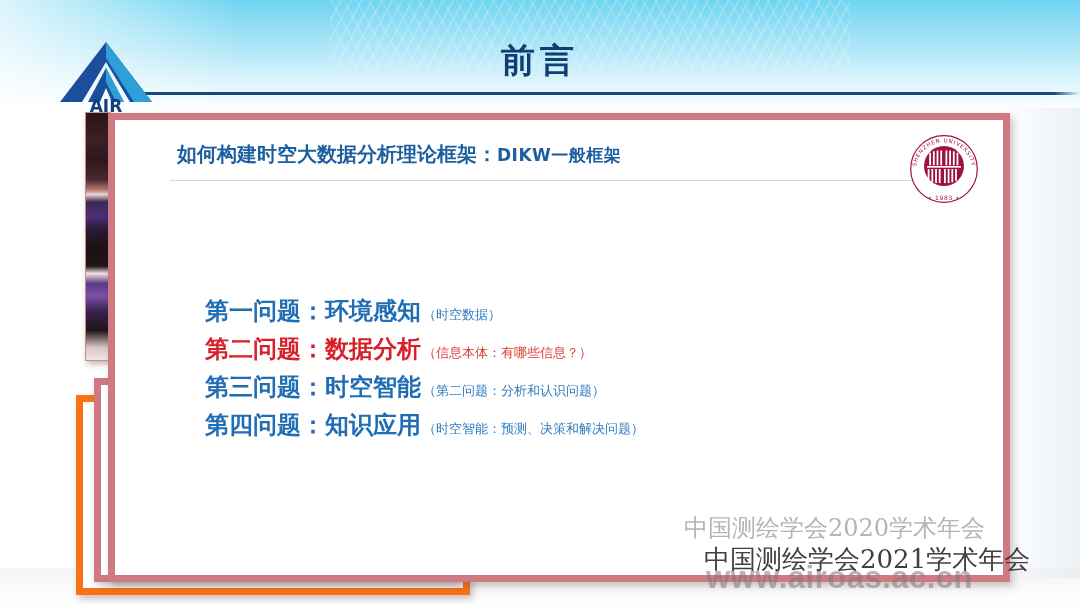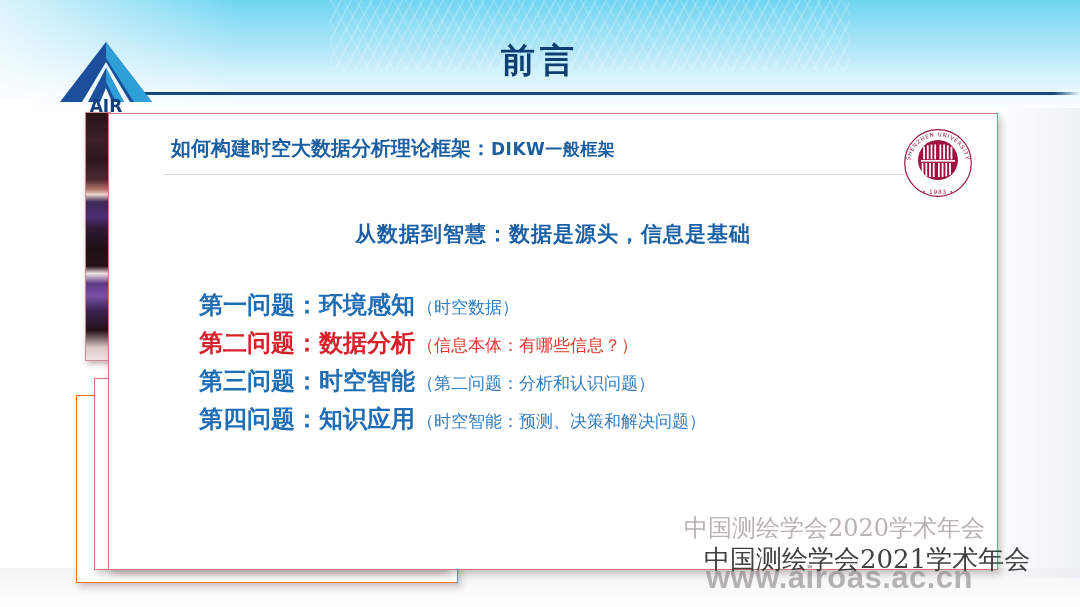--- a/index.html
+++ b/index.html
@@ -97,21 +97,21 @@
     top: 36px;
     width: 108px;
     height: 80px;
   }
   .air-logo svg { display: block; }
 
   
   .panel {
     position: absolute;
     background: #ffffff;
-    border: 1px solid #f97316;
+    border: 7px solid #f97316;
     box-shadow: 3px 4px 7px rgba(90,60,60,.30);
   }
   .panel-back-2 {
     left: 76px;
     top: 395px;
     width: 380px;
     height: 186px;
     z-index: 2;
   }
   .panel-back-1 {
@@ -223,21 +223,21 @@
     height: 38px;
     line-height: 38px;
     white-space: nowrap;
   }
   .q-head {
     font-size: 24px;
     font-weight: bold;
     font-family: "DejaVu Sans", "Liberation Sans", sans-serif;
   }
   .q-note {
-    font-size: 17px;
+    font-size: 13px;
     font-family: Liberation Sans, sans-serif;
     margin-left: 2px;
   }
   .q-blue .q-head { color: #1f6db5; }
   .q-blue .q-note { color: #2f7cc0; }
   .q-red  .q-head { color: #d8202a; margin-top: 16px; }
   .q-red  .q-note { color: #dd3a33; }
 
   
   .sz-seal {
@@ -339,21 +339,20 @@
 
   <div class="photo-strip"></div>
 
   <div class="panel panel-main">
 
     <div class="slide-heading">
       <span>如何构建时空大数据分析理论框架：</span><span class="hl-tail">DIKW一般框架</span>
     </div>
     <div class="heading-underline"></div>
 
-    <div class="slide-subtitle">从数据到智慧：数据是源头，信息是基础</div>
 
     <div class="q-list">
 
       <div class="q-row q-blue">
         <span class="q-head">第一问题：环境感知</span><span class="q-note">（时空数据）</span>
       </div>
 
       <div class="q-row q-red">
         <span class="q-head">第二问题：数据分析</span><span class="q-note">（信息本体：有哪些信息？）</span>
       </div>

